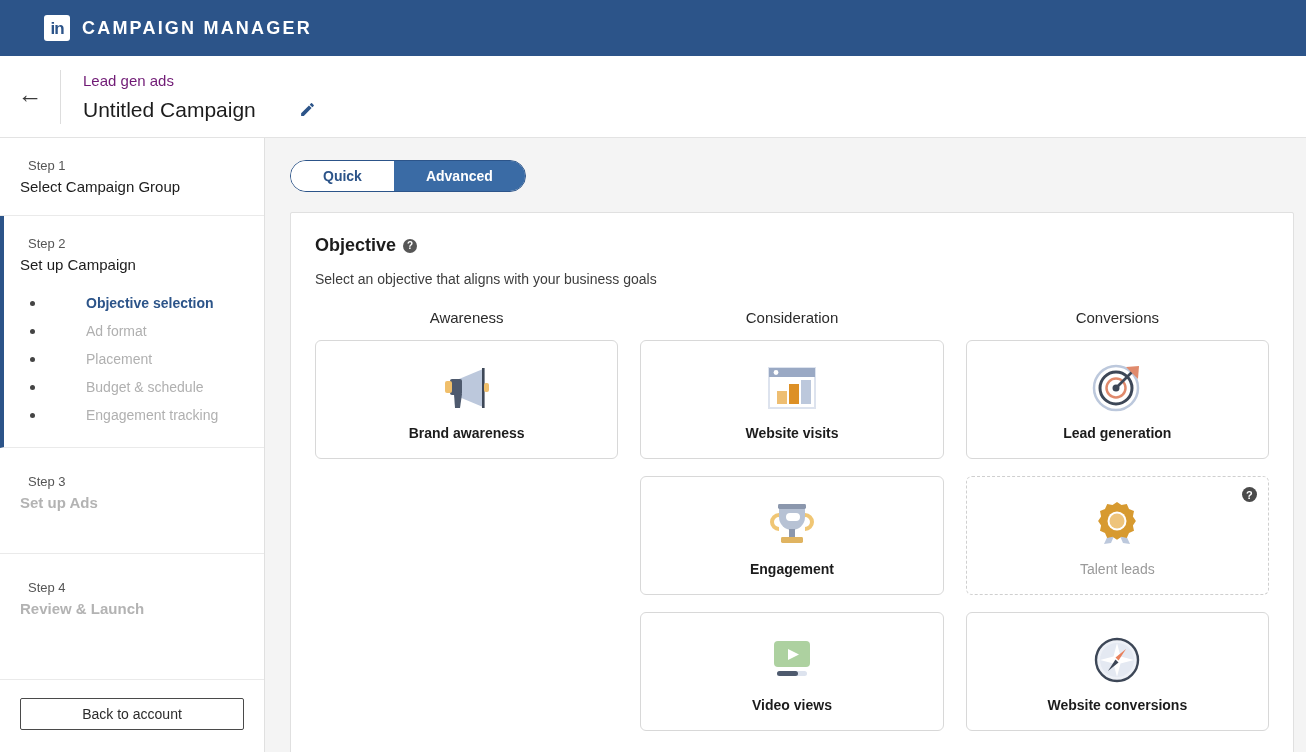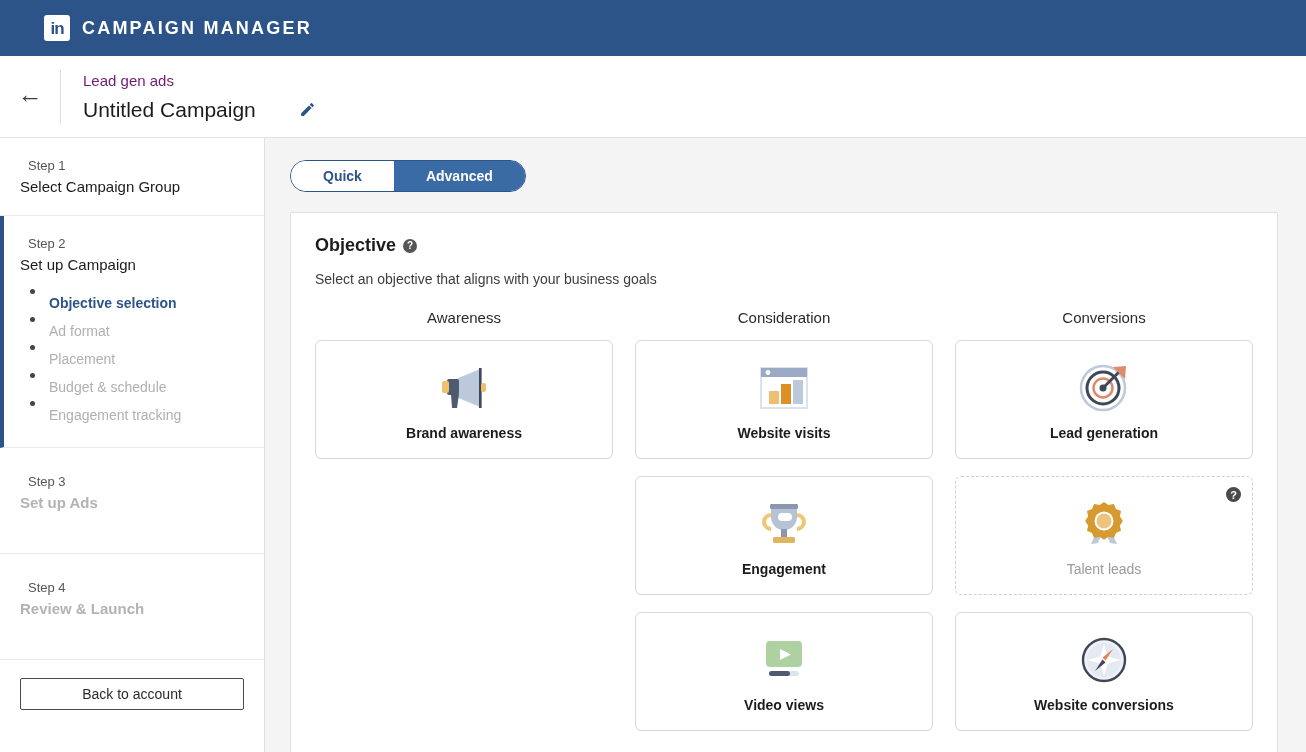--- a/index.html
+++ b/index.html
@@ -54,38 +54,38 @@
     width: 265px; background: #ffffff; border-right: 1px solid #e0e0e0;
     flex-shrink: 0; position: relative;
   }
   .step-block { padding: 18px 20px 18px 20px; border-bottom: 1px solid #eaeaea; position: relative; }
   .step-block.active { border-left: 4px solid #2c5489; padding-left: 16px; }
   .step-num { font-size: 13px; color: #555555; line-height: 19px; margin-left: 8px; }
   .step-title { font-size: 15px; font-weight: normal; color: #1c1c1c; line-height: 21px; margin-top: 1px; }
   .step-title.dim { color: #b3b3b3; font-weight: bold; }
   .sub-list { margin-top: 14px; list-style: none; }
   .sub-item {
-    display: flex; align-items: flex-start; font-size: 14px;
-    line-height: 28px; color: #b0b0b0; cursor: pointer; padding-left: 10px;
+    display: flex; align-items: center; font-size: 14px;
+    line-height: 28px; color: #b0b0b0; cursor: pointer; padding-left: 10px; gap: 37px;
   }
   .sub-item .dot {
     width: 5px; height: 5px; border-radius: 50%;
     background: #444444; margin-right: 14px; flex-shrink: 0;
   }
   .sub-item.current { color: #2c5489; font-weight: bold; }
   .back-acct-wrap { padding: 18px 20px; }
   .back-acct {
     width: 100%; height: 32px; background: #ffffff;
     border: 1px solid #4a4a4a; border-radius: 2px;
     font-family: "Liberation Sans", sans-serif;
     font-size: 14px; color: #2b2b2b; cursor: pointer;
   }
 
   
-  .main { flex: 1; padding: 22px 28px 0 25px; overflow: hidden; }
+  .main { flex: 1; padding: 22px 12px 0 25px; overflow: hidden; }
   .toggle-group {
     display: inline-flex; border: 1px solid #2c5489;
     border-radius: 16px; overflow: hidden; margin-bottom: 20px;
   }
   .tgl {
     font-family: "Liberation Sans", sans-serif;
     font-size: 14px; font-weight: bold; padding: 7px 32px;
     background: #ffffff; color: #2c5489; border: none; cursor: pointer;
   }
   .tgl.on { background: #3a6ba5; color: #ffffff; }
@@ -182,21 +182,21 @@
           <span>Engagement tracking</span>
         </li>
       </ul>
     </div>
 
     <div class="step-block" style="padding-top:24px;padding-bottom:40px;">
       <div class="step-num">Step 3</div>
       <div class="step-title dim">Set up Ads</div>
     </div>
 
-    <div class="step-block" style="padding-top:24px;padding-bottom:40px;">
+    <div class="step-block" style="padding-top:24px;padding-bottom:60px;">
       <div class="step-num">Step 4</div>
       <div class="step-title dim">Review &amp; Launch</div>
     </div>
 
     <div class="back-acct-wrap">
       <button class="back-acct">Back to account</button>
     </div>
   </div>
 
   <div class="main">

